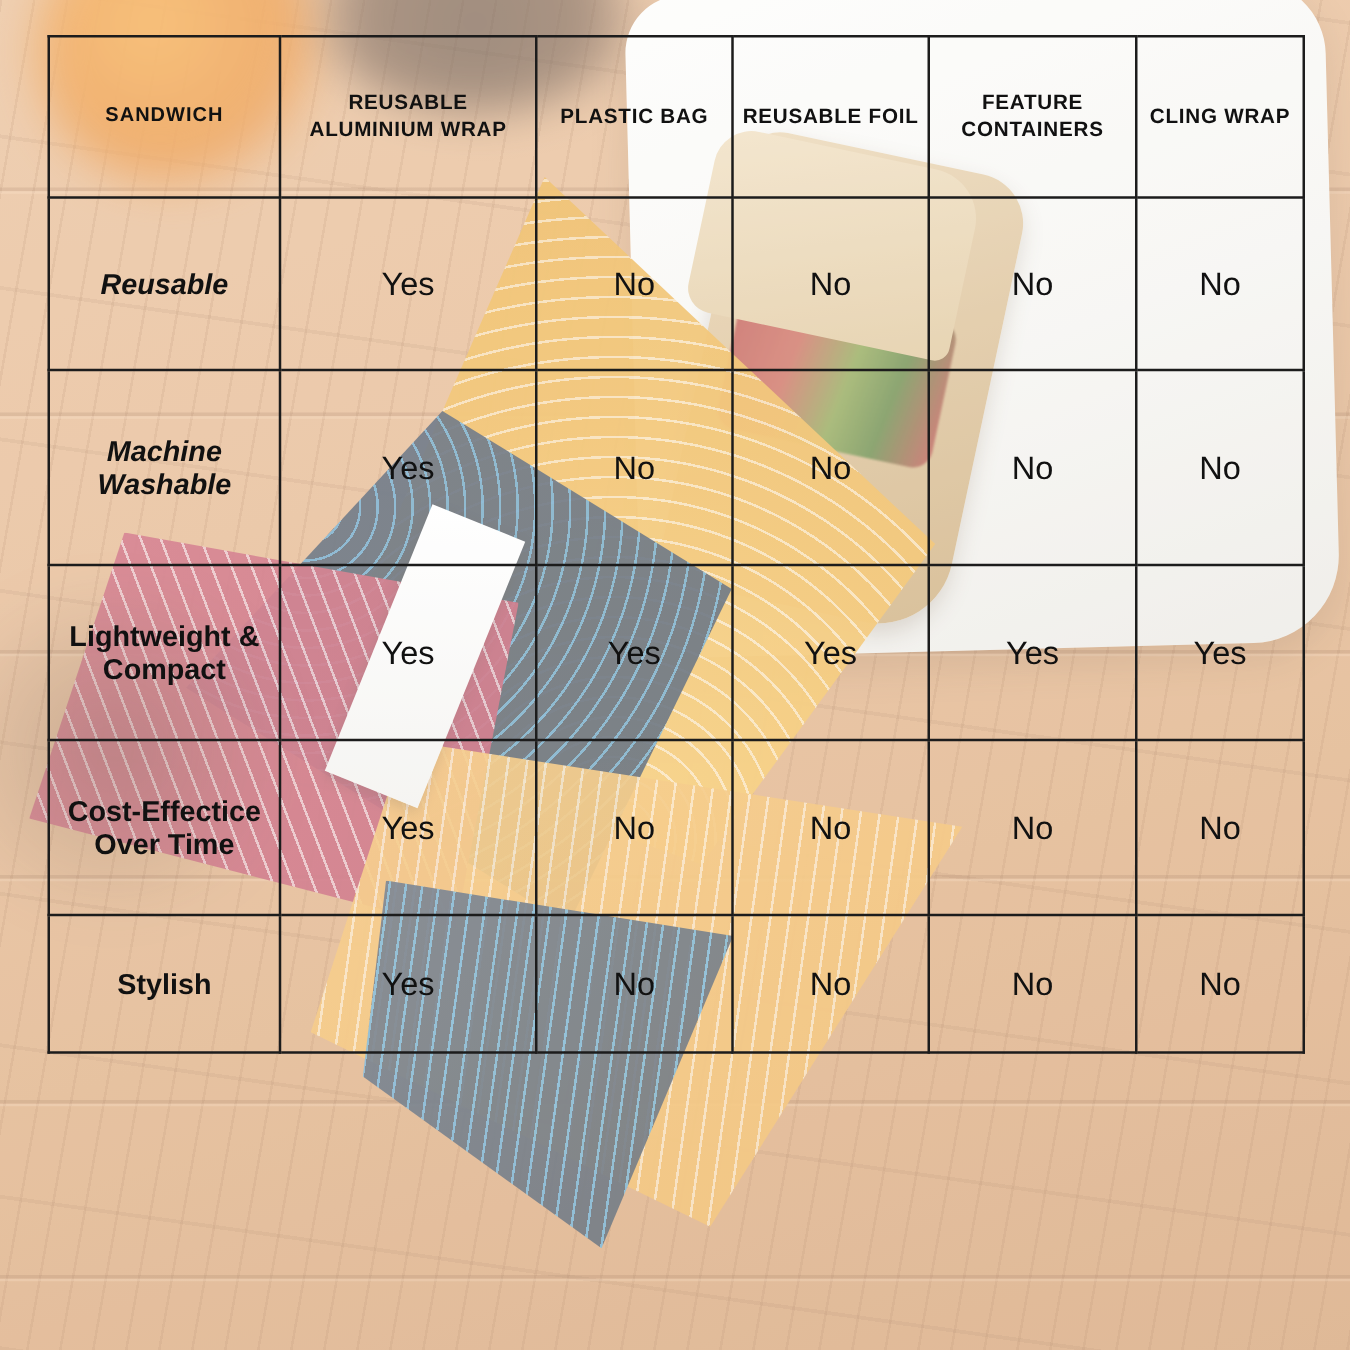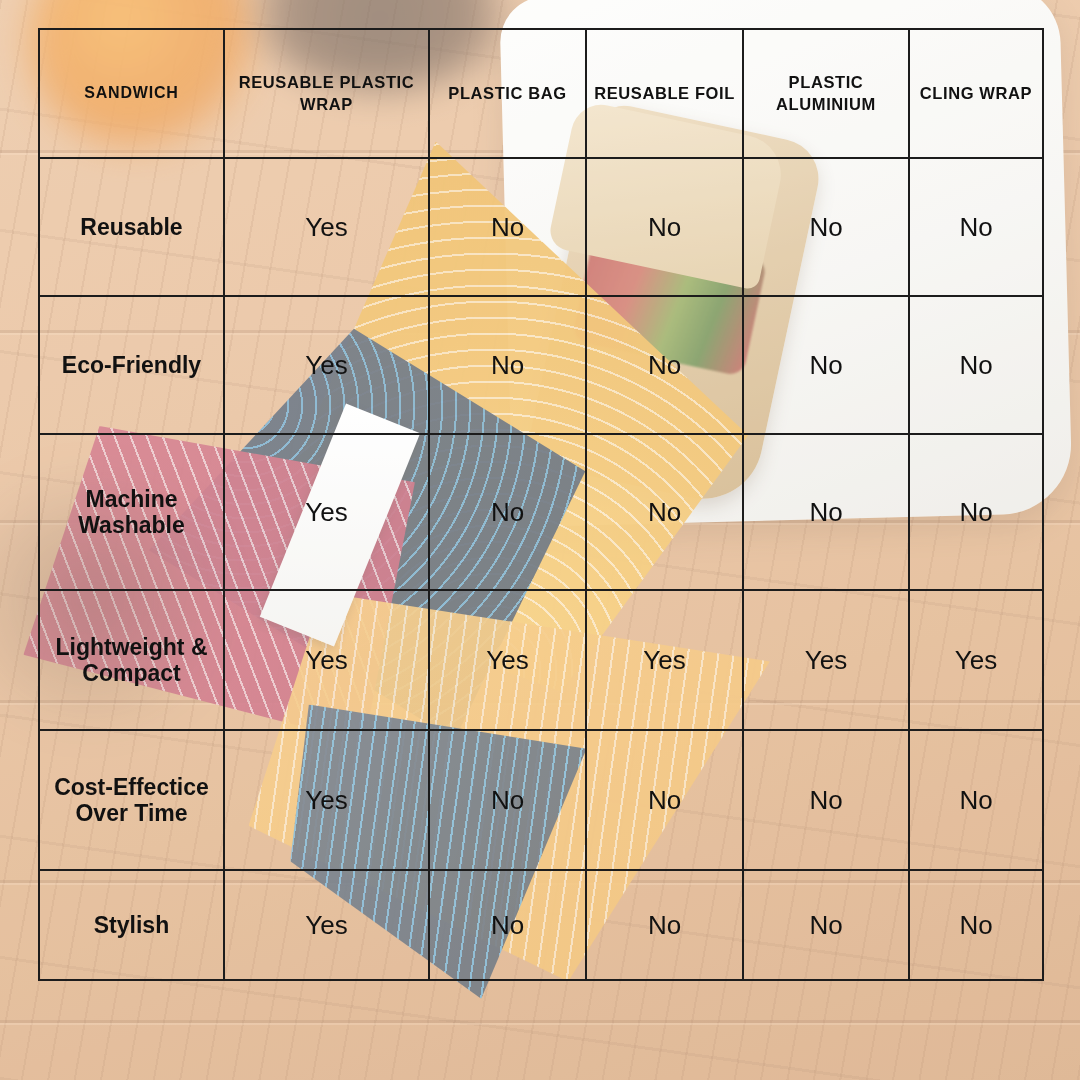--- a/index.html
+++ b/index.html
@@ -231,20 +231,21 @@
 
   
   td.feature-cell {
     font-size: 23px;
     font-weight: 700;
     line-height: 1.15;
     text-align: center;
     padding: 0 8px;
   }
   td.feature-cell.italic {
+    font-style: italic;
   }
 
   
   td.value-cell {
     font-size: 26px;
     font-weight: 400;
   }
 
   
   col.c-feature { width: 185px; }
@@ -296,44 +297,36 @@
     <col class="c-feature">
     <col class="c-wrap">
     <col class="c-bag">
     <col class="c-foil">
     <col class="c-cont">
     <col class="c-cling">
   </colgroup>
   <thead>
     <tr class="hdr-row">
       <th class="hdr-feature">SANDWICH</th>
-      <th class="hdr-center">REUSABLE PLASTIC WRAP</th>
+      <th class="hdr-center">REUSABLE ALUMINIUM WRAP</th>
       <th class="hdr-left">PLASTIC BAG</th>
       <th class="hdr-left">REUSABLE FOIL</th>
-      <th class="hdr-center">PLASTIC ALUMINIUM</th>
+      <th class="hdr-center">FEATURE CONTAINERS</th>
       <th class="hdr-left">CLING WRAP</th>
     </tr>
   </thead>
   <tbody>
     <tr class="row-1">
       <td class="feature-cell italic">Reusable</td>
       <td class="value-cell">Yes</td>
       <td class="value-cell">No</td>
       <td class="value-cell">No</td>
       <td class="value-cell">No</td>
       <td class="value-cell">No</td>
     </tr>
-    <tr class="row-2">
-      <td class="feature-cell">Eco-Friendly</td>
-      <td class="value-cell">Yes</td>
-      <td class="value-cell">No</td>
-      <td class="value-cell">No</td>
-      <td class="value-cell">No</td>
-      <td class="value-cell">No</td>
-    </tr>
     <tr class="row-4">
       <td class="feature-cell italic">Machine Washable</td>
       <td class="value-cell">Yes</td>
       <td class="value-cell">No</td>
       <td class="value-cell">No</td>
       <td class="value-cell">No</td>
       <td class="value-cell">No</td>
     </tr>
     <tr class="row-5">
       <td class="feature-cell">Lightweight &amp; Compact</td>

